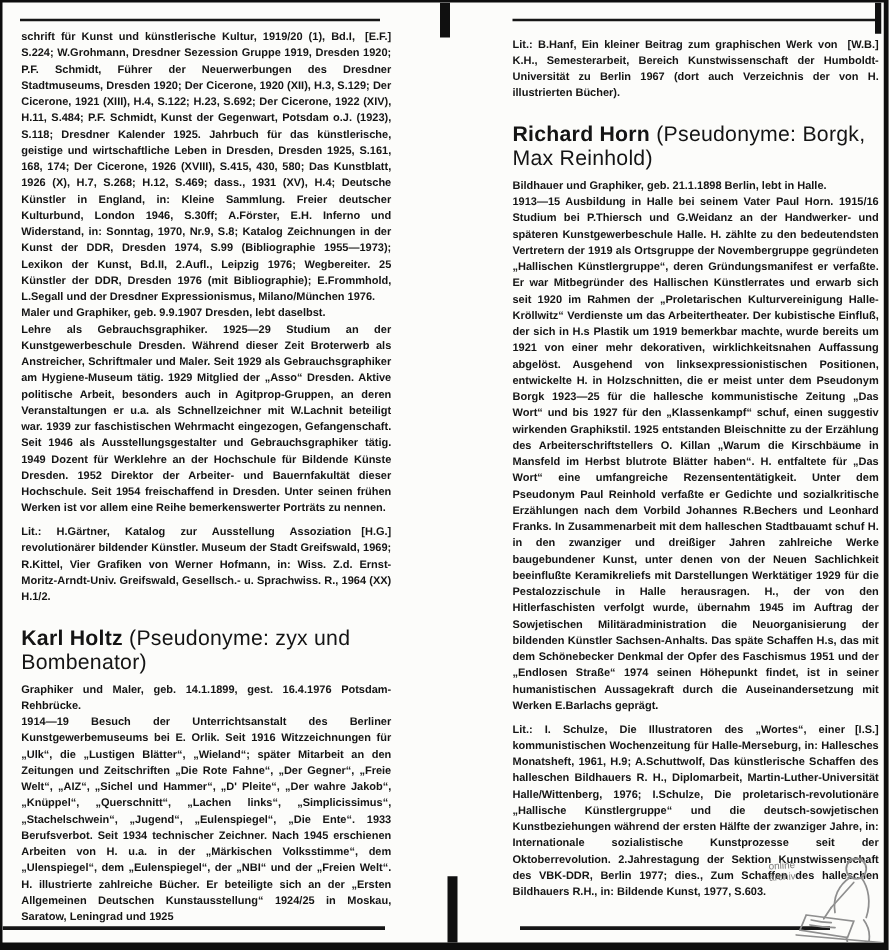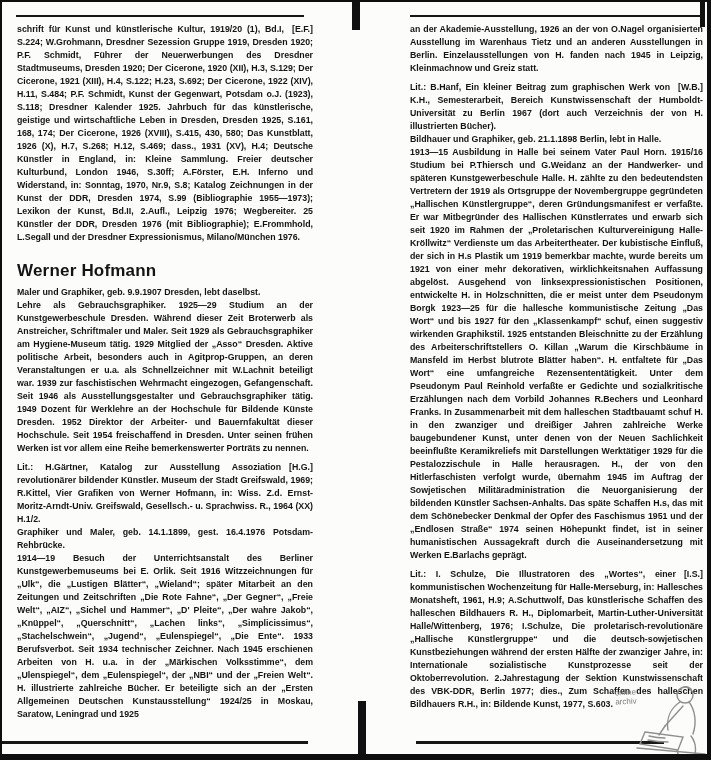--- a/index.html
+++ b/index.html
@@ -74,39 +74,39 @@
   <div class="rule rule-thick" style="left:0;top:739px;width:306px;"></div>
   <div class="rule rule-thick" style="left:414px;top:739px;width:248px;"></div>
   <div class="gutter-bar" style="left:350px;top:0;width:8px;height:28px;"></div>
   <div class="gutter-bar" style="left:356px;top:699px;width:8px;height:61px;"></div>
   <div class="gutter-bar" style="left:698px;top:0;width:5px;height:25px;"></div>
 
   <div class="col col-left">
 
     <p class="body-text"><span class="sig">[E.F.]</span><span>schrift für Kunst und künstlerische Kultur, 1919/20 (1), Bd.I, S.224; W.Grohmann, Dresdner Sezession Gruppe 1919, Dresden 1920; P.F. Schmidt, Führer der Neuerwerbungen des Dresdner Stadtmuseums, Dresden 1920; Der Cicerone, 1920 (XII), H.3, S.129; Der Cicerone, 1921 (XIII), H.4, S.122; H.23, S.692; Der Cicerone, 1922 (XIV), H.11, S.484; P.F. Schmidt, Kunst der Gegenwart, Potsdam o.J. (1923), S.118; Dresdner Kalender 1925. Jahrbuch für das künstlerische, geistige und wirtschaftliche Leben in Dresden, Dresden 1925, S.161, 168, 174; Der Cicerone, 1926 (XVIII), S.415, 430, 580; Das Kunstblatt, 1926 (X), H.7, S.268; H.12, S.469; dass., 1931 (XV), H.4; Deutsche Künstler in England, in: Kleine Sammlung. Freier deutscher Kulturbund, London 1946, S.30ff; A.Förster, E.H. Inferno und Widerstand, in: Sonntag, 1970, Nr.9, S.8; Katalog Zeichnungen in der Kunst der DDR, Dresden 1974, S.99 (Bibliographie 1955—1973); Lexikon der Kunst, Bd.II, 2.Aufl., Leipzig 1976; Wegbereiter. 25 Künstler der DDR, Dresden 1976 (mit Bibliographie); E.Frommhold, L.Segall und der Dresdner Expressionismus, Milano/München 1976.</span></p>
 
-    <h2 class="entry-heading"><span>Werner Hofmann</span></h2>
 
     <p class="body-text"><span>Maler und Graphiker, geb. 9.9.1907 Dresden, lebt daselbst.
 Lehre als Gebrauchsgraphiker. 1925—29 Studium an der Kunstgewerbeschule Dresden. Während dieser Zeit Broterwerb als Anstreicher, Schriftmaler und Maler. Seit 1929 als Gebrauchsgraphiker am Hygiene-Museum tätig. 1929 Mitglied der „Asso“ Dresden. Aktive politische Arbeit, besonders auch in Agitprop-Gruppen, an deren Veranstaltungen er u.a. als Schnellzeichner mit W.Lachnit beteiligt war. 1939 zur faschistischen Wehrmacht eingezogen, Gefangenschaft. Seit 1946 als Ausstellungsgestalter und Gebrauchsgraphiker tätig. 1949 Dozent für Werklehre an der Hochschule für Bildende Künste Dresden. 1952 Direktor der Arbeiter- und Bauernfakultät dieser Hochschule. Seit 1954 freischaffend in Dresden. Unter seinen frühen Werken ist vor allem eine Reihe bemerkenswerter Porträts zu nennen.</span></p>
 
     <p class="body-text lit"><span class="sig">[H.G.]</span><span>Lit.: H.Gärtner, Katalog zur Ausstellung Assoziation revolutionärer bildender Künstler. Museum der Stadt Greifswald, 1969; R.Kittel, Vier Grafiken von Werner Hofmann, in: Wiss. Z.d. Ernst-Moritz-Arndt-Univ. Greifswald, Gesellsch.- u. Sprachwiss. R., 1964 (XX) H.1/2.</span></p>
 
+    <h2 class="entry-heading"><span>Karl Holtz</span><span class="pseud"> (Pseudonyme: zyx und Bombenator)</span></h2>
 
     <p class="body-text"><span>Graphiker und Maler, geb. 14.1.1899, gest. 16.4.1976 Potsdam-Rehbrücke.
 1914—19 Besuch der Unterrichtsanstalt des Berliner Kunstgewerbemuseums bei E. Orlik. Seit 1916 Witzzeichnungen für „Ulk“, die „Lustigen Blätter“, „Wieland“; später Mitarbeit an den Zeitungen und Zeitschriften „Die Rote Fahne“, „Der Gegner“, „Freie Welt“, „AIZ“, „Sichel und Hammer“, „D' Pleite“, „Der wahre Jakob“, „Knüppel“, „Querschnitt“, „Lachen links“, „Simplicissimus“, „Stachelschwein“, „Jugend“, „Eulenspiegel“, „Die Ente“. 1933 Berufsverbot. Seit 1934 technischer Zeichner. Nach 1945 erschienen Arbeiten von H. u.a. in der „Märkischen Volksstimme“, dem „Ulenspiegel“, dem „Eulenspiegel“, der „NBI“ und der „Freien Welt“. H. illustrierte zahlreiche Bücher. Er beteiligte sich an der „Ersten Allgemeinen Deutschen Kunstausstellung“ 1924/25 in Moskau, Saratow, Leningrad und 1925</span></p>
 
   </div>
 
   <div class="col col-right">
 
-    <p class="body-text"><span>an der Akademie-Ausstellung, 1926 an der von O.Nagel organisierten Ausstellung im Warenhaus Tietz und an anderen Ausstellungen in Berlin. Einzelausstellungen von H. fanden nach 1945 in Leipzig, Kleinmachnow und Greiz statt.</span></p>
 
     <p class="body-text lit"><span class="sig">[W.B.]</span><span>Lit.: B.Hanf, Ein kleiner Beitrag zum graphischen Werk von K.H., Semesterarbeit, Bereich Kunstwissenschaft der Humboldt-Universität zu Berlin 1967 (dort auch Verzeichnis der von H. illustrierten Bücher).</span></p>
 
+    <h2 class="entry-heading"><span>Richard Horn</span><span class="pseud"> (Pseudonyme: Borgk, Max Reinhold)</span></h2>
 
     <p class="body-text"><span>Bildhauer und Graphiker, geb. 21.1.1898 Berlin, lebt in Halle.
 1913—15 Ausbildung in Halle bei seinem Vater Paul Horn. 1915/16 Studium bei P.Thiersch und G.Weidanz an der Handwerker- und späteren Kunstgewerbeschule Halle. H. zählte zu den bedeutendsten Vertretern der 1919 als Ortsgruppe der Novembergruppe gegründeten „Hallischen Künstlergruppe“, deren Gründungsmanifest er verfaßte. Er war Mitbegründer des Hallischen Künstlerrates und erwarb sich seit 1920 im Rahmen der „Proletarischen Kulturvereinigung Halle-Kröllwitz“ Verdienste um das Arbeitertheater. Der kubistische Einfluß, der sich in H.s Plastik um 1919 bemerkbar machte, wurde bereits um 1921 von einer mehr dekorativen, wirklichkeitsnahen Auffassung abgelöst. Ausgehend von linksexpressionistischen Positionen, entwickelte H. in Holzschnitten, die er meist unter dem Pseudonym Borgk 1923—25 für die hallesche kommunistische Zeitung „Das Wort“ und bis 1927 für den „Klassenkampf“ schuf, einen suggestiv wirkenden Graphikstil. 1925 entstanden Bleischnitte zu der Erzählung des Arbeiterschriftstellers O. Killan „Warum die Kirschbäume in Mansfeld im Herbst blutrote Blätter haben“. H. entfaltete für „Das Wort“ eine umfangreiche Rezensententätigkeit. Unter dem Pseudonym Paul Reinhold verfaßte er Gedichte und sozialkritische Erzählungen nach dem Vorbild Johannes R.Bechers und Leonhard Franks. In Zusammenarbeit mit dem halleschen Stadtbauamt schuf H. in den zwanziger und dreißiger Jahren zahlreiche Werke baugebundener Kunst, unter denen von der Neuen Sachlichkeit beeinflußte Keramikreliefs mit Darstellungen Werktätiger 1929 für die Pestalozzischule in Halle herausragen. H., der von den Hitlerfaschisten verfolgt wurde, übernahm 1945 im Auftrag der Sowjetischen Militäradministration die Neuorganisierung der bildenden Künstler Sachsen-Anhalts. Das späte Schaffen H.s, das mit dem Schönebecker Denkmal der Opfer des Faschismus 1951 und der „Endlosen Straße“ 1974 seinen Höhepunkt findet, ist in seiner humanistischen Aussagekraft durch die Auseinandersetzung mit Werken E.Barlachs geprägt.</span></p>
 
     <p class="body-text lit"><span class="sig">[I.S.]</span><span>Lit.: I. Schulze, Die Illustratoren des „Wortes“, einer kommunistischen Wochenzeitung für Halle-Merseburg, in: Hallesches Monatsheft, 1961, H.9; A.Schuttwolf, Das künstlerische Schaffen des halleschen Bildhauers R. H., Diplomarbeit, Martin-Luther-Universität Halle/Wittenberg, 1976; I.Schulze, Die proletarisch-revolutionäre „Hallische Künstlergruppe“ und die deutsch-sowjetischen Kunstbeziehungen während der ersten Hälfte der zwanziger Jahre, in: Internationale sozialistische Kunstprozesse seit der Oktoberrevolution. 2.Jahrestagung der Sektion Kunstwissenschaft des VBK-DDR, Berlin 1977; dies., Zum Schaffen des halleschen Bildhauers R.H., in: Bildende Kunst, 1977, S.603.</span></p>
 
   </div>
 
   <div class="stamp">
     <div class="stamp-text">

